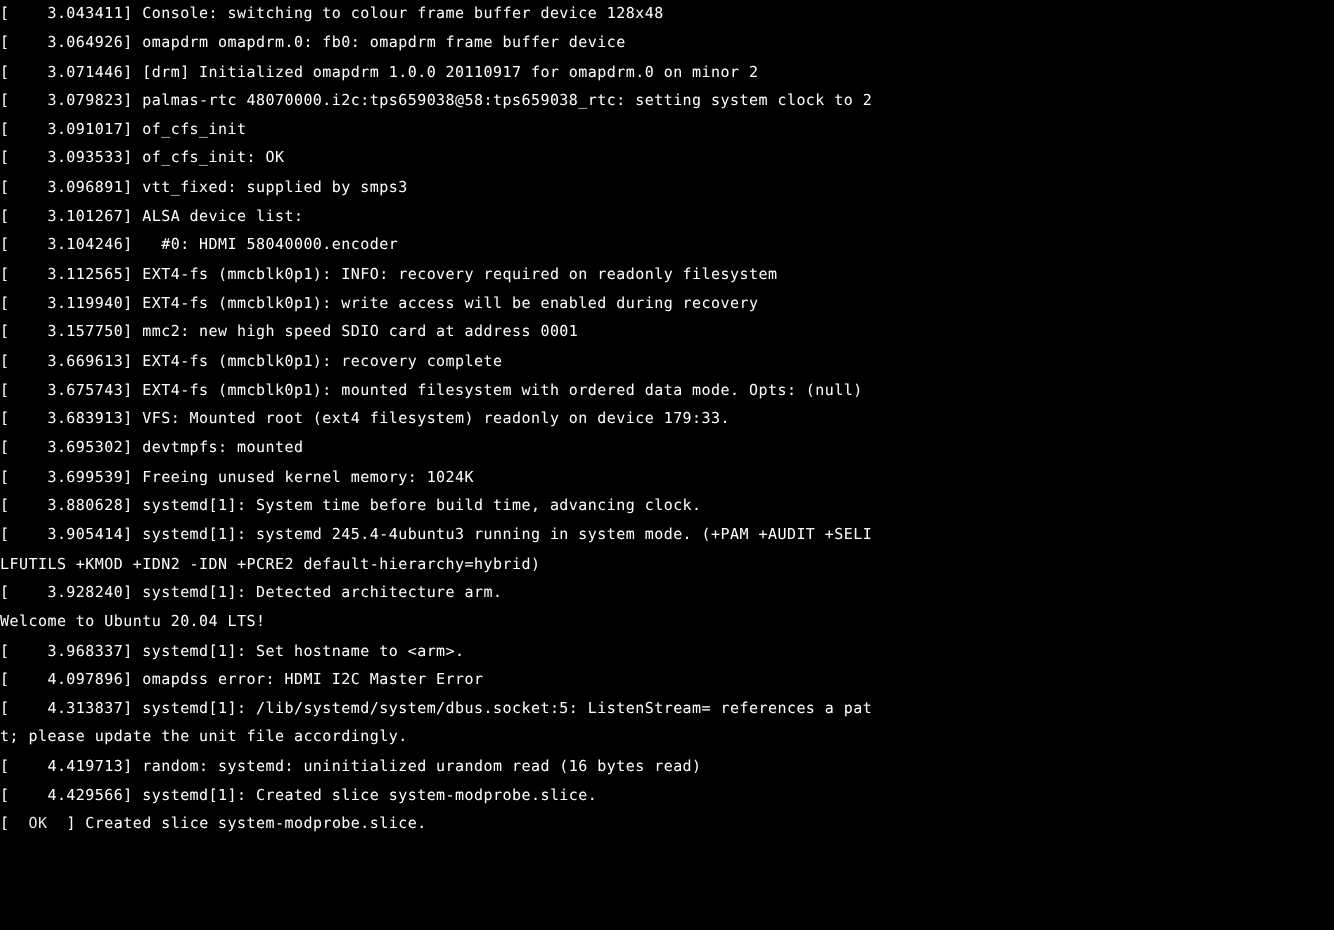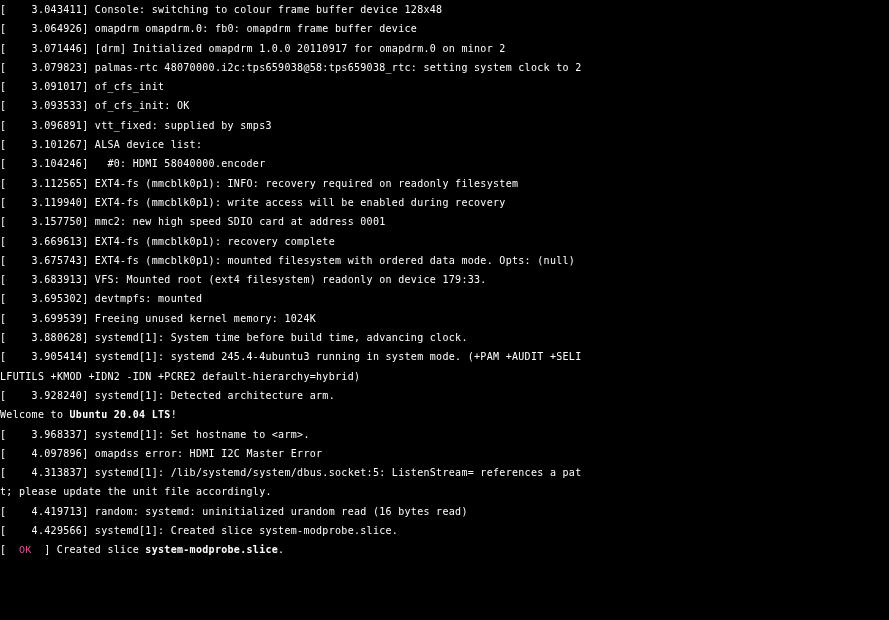--- a/index.html
+++ b/index.html
@@ -13,19 +13,19 @@
   .terminal {
     font-family: "DejaVu Sans Mono", "Liberation Mono", "Consolas", monospace;
     font-size: 10px;
     line-height: 19.3px;
     color: #fff;
     white-space: pre;
     padding: 0;
     letter-spacing: 0.3px;
   }
   .line { display: block; }
-  .bold { font-weight: bold; }
-  .ok { color: #ec4899; font-family: Liberation Mono, monospace; }
+  .bold { font-weight: normal; }
+  .ok { color: #e5e5e5; }
 </style>
 </head>
 <body>
 
 <div class="terminal" id="term"><span class="line">[    3.043411] Console: switching to colour frame buffer device 128x48</span><span class="line">[    3.064926] omapdrm omapdrm.0: fb0: omapdrm frame buffer device</span><span class="line">[    3.071446] [drm] Initialized omapdrm 1.0.0 20110917 for omapdrm.0 on minor 2</span><span class="line">[    3.079823] palmas-rtc 48070000.i2c:tps659038@58:tps659038_rtc: setting system clock to 2</span><span class="line">[    3.091017] of_cfs_init</span><span class="line">[    3.093533] of_cfs_init: OK</span><span class="line">[    3.096891] vtt_fixed: supplied by smps3</span><span class="line">[    3.101267] ALSA device list:</span><span class="line">[    3.104246]   #0: HDMI 58040000.encoder</span><span class="line">[    3.112565] EXT4-fs (mmcblk0p1): INFO: recovery required on readonly filesystem</span><span class="line">[    3.119940] EXT4-fs (mmcblk0p1): write access will be enabled during recovery</span><span class="line">[    3.157750] mmc2: new high speed SDIO card at address 0001</span><span class="line">[    3.669613] EXT4-fs (mmcblk0p1): recovery complete</span><span class="line">[    3.675743] EXT4-fs (mmcblk0p1): mounted filesystem with ordered data mode. Opts: (null)</span><span class="line">[    3.683913] VFS: Mounted root (ext4 filesystem) readonly on device 179:33.</span><span class="line">[    3.695302] devtmpfs: mounted</span><span class="line">[    3.699539] Freeing unused kernel memory: 1024K</span><span class="line">[    3.880628] systemd[1]: System time before build time, advancing clock.</span><span class="line">[    3.905414] systemd[1]: systemd 245.4-4ubuntu3 running in system mode. (+PAM +AUDIT +SELI</span><span class="line">LFUTILS +KMOD +IDN2 -IDN +PCRE2 default-hierarchy=hybrid)</span><span class="line">[    3.928240] systemd[1]: Detected architecture arm.</span><span class="line"></span><span class="line">Welcome to <span class="bold">Ubuntu 20.04 LTS</span>!</span><span class="line"></span><span class="line">[    3.968337] systemd[1]: Set hostname to &lt;arm&gt;.</span><span class="line">[    4.097896] omapdss error: HDMI I2C Master Error</span><span class="line">[    4.313837] systemd[1]: /lib/systemd/system/dbus.socket:5: ListenStream= references a pat</span><span class="line">t; please update the unit file accordingly.</span><span class="line">[    4.419713] random: systemd: uninitialized urandom read (16 bytes read)</span><span class="line">[    4.429566] systemd[1]: Created slice system-modprobe.slice.</span><span class="line">[  <span class="ok">OK</span>  ] Created slice <span class="bold">system-modprobe.slice</span>.</span></div>
 
 </body></html>

